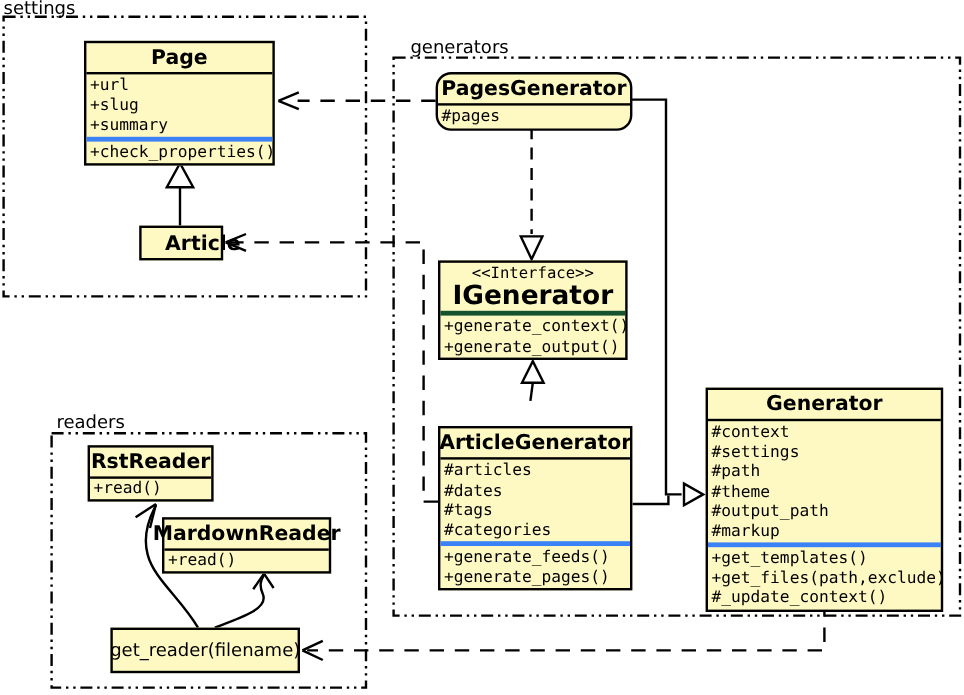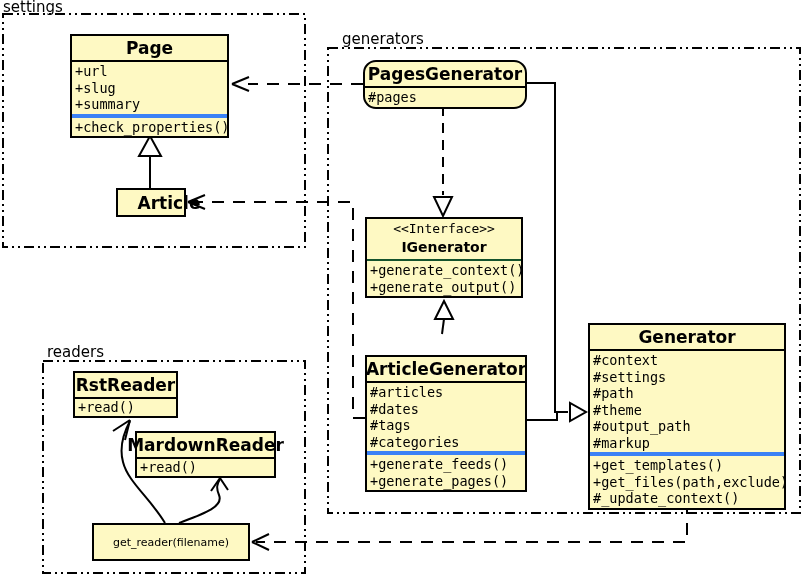--- a/index.html
+++ b/index.html
@@ -4,30 +4,30 @@
 <style>
   html,body{margin:0;padding:0;background:#fff;}
   #canvas{position:relative;width:803px;height:579px;background:#fff;overflow:hidden;
           font-family:"DejaVu Sans",sans-serif;color:#000;}
   #wires{position:absolute;left:0;top:0;z-index:0;}
   .pkg-label{position:absolute;z-index:2;font:15px "DejaVu Sans",sans-serif;color:#000;
              background:transparent;white-space:nowrap;line-height:15px;}
   .uml-box{position:absolute;z-index:1;background:#fef9c3;border:2px solid #000;box-sizing:border-box;}
   .ct{height:24px;border-bottom:2px solid #000;display:flex;align-items:center;justify-content:center;
       font-weight:bold;font-size:17px;white-space:nowrap;}
-  .ct2{height:40px;border-bottom:2px solid #14532d;display:flex;flex-direction:column;
+  .ct2{height:40px;border-bottom:4px solid #14532d;display:flex;flex-direction:column;
        align-items:center;justify-content:center;}
   .stereo{font-family:"DejaVu Sans Mono",monospace;font-size:13px;line-height:16px;}
-  .tname{font-weight:bold;font-size:14px;line-height:20px;}
+  .tname{font-weight:bold;font-size:22px;line-height:20px;}
   .clist{padding:1px 0 1px 3px;font-family:"DejaVu Sans Mono",monospace;font-size:13.5px;
          line-height:16.5px;white-space:pre;}
   .cdiv{border-bottom:4px solid #3b82f6;}
   .title-only{display:flex;align-items:center;justify-content:center;font-weight:bold;
               font-size:17px;white-space:nowrap;}
-  .fn-box{display:flex;align-items:center;justify-content:center;font-size:11px;white-space:nowrap;text-align:right;}
+  .fn-box{display:flex;align-items:center;justify-content:center;font-size:15px;white-space:nowrap;text-align:right;}
 </style>
 </head>
 <body>
 
 <div id="canvas">
 
   <svg id="wires" width="803" height="579" viewBox="0 0 803 579">
     <g stroke="#000000" stroke-width="2" fill="none">
 
       <rect x="3" y="14" width="302" height="233" stroke-dasharray="10 4 2 4 2 4"></rect>

